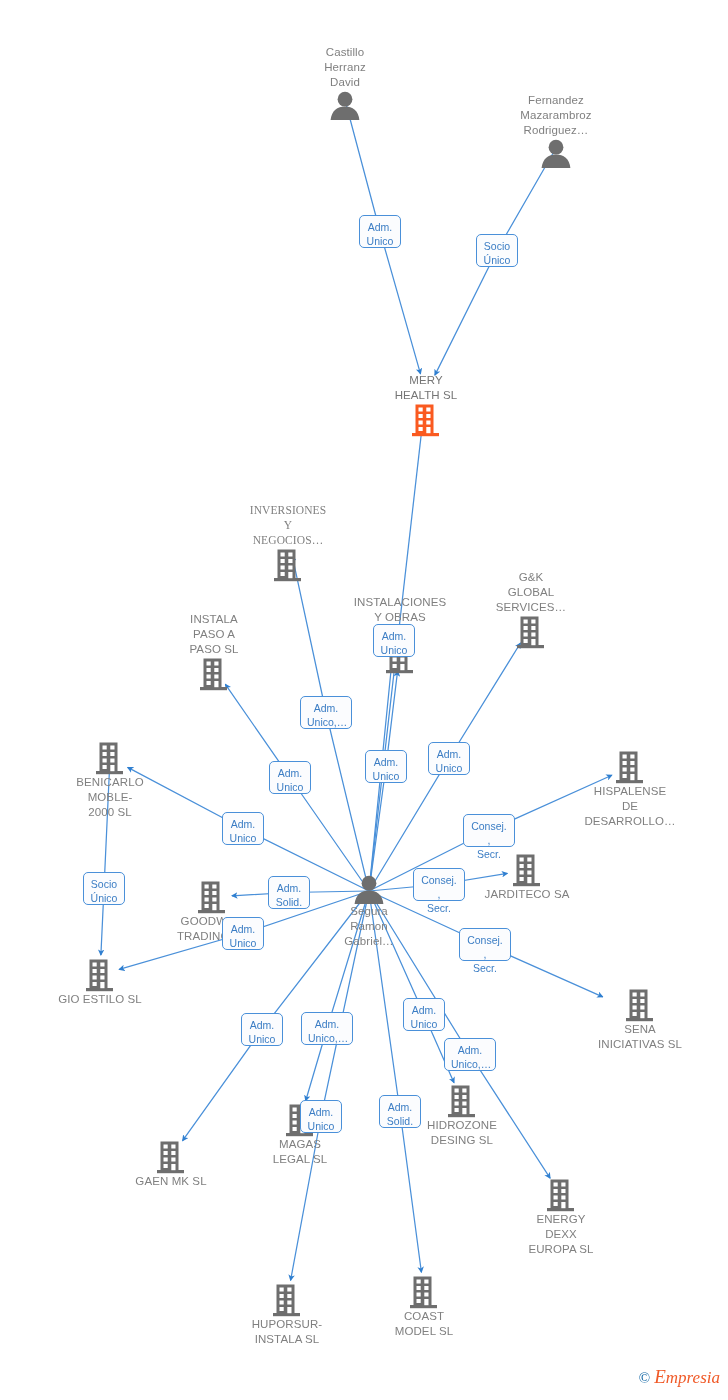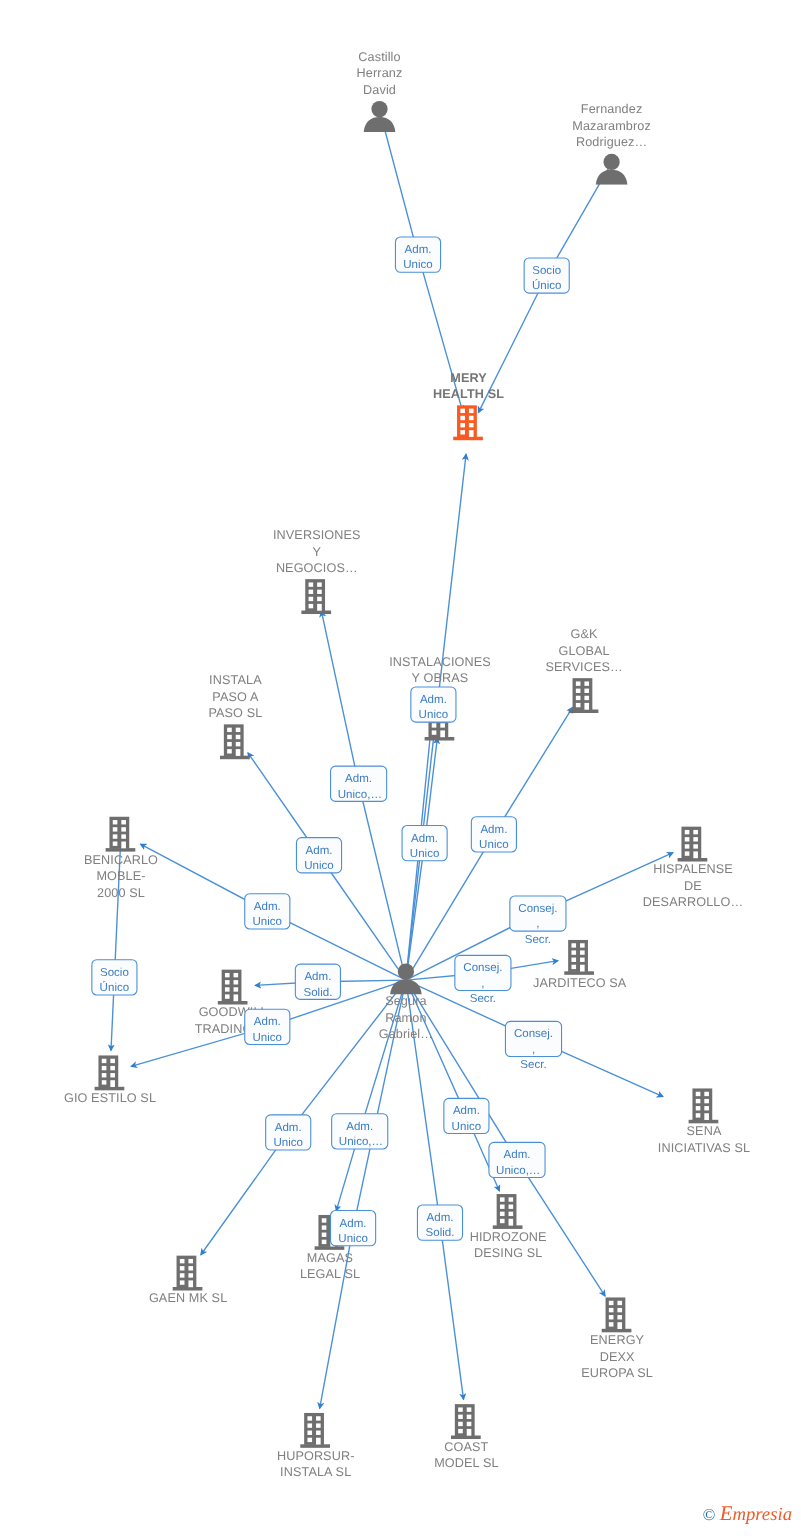--- a/index.html
+++ b/index.html
@@ -33,22 +33,23 @@
     margin-left: -60px;
   }
   .node .caption {
     font-size: 11.5px;
     color: #808080;
     line-height: 15px;
     letter-spacing: 0.1px;
     white-space: pre-line;
   }
   .node .caption.bold {
-    font-weight: bold;
+    font-weight: normal;
     color: #757575;
+    margin-top: 36px;
   }
   .node .glyph {
     display: block;
     margin: 0 auto;
   }
   .node.company .glyph { width: 30px; height: 34px; }
   .node.person .glyph { width: 32px; height: 30px; }
 
   .edge-label {
     position: absolute;
@@ -142,21 +143,21 @@
             <rect x="1" y="30" width="27" height="3.2" fill="#fa5a20"></rect>
             <rect x="7.5" y="4.5" width="4.2" height="4" fill="#ffffff"></rect>
             <rect x="15.3" y="4.5" width="4.2" height="4" fill="#ffffff"></rect>
             <rect x="7.5" y="11" width="4.2" height="4" fill="#ffffff"></rect>
             <rect x="15.3" y="11" width="4.2" height="4" fill="#ffffff"></rect>
             <rect x="7.5" y="17.5" width="4.2" height="4" fill="#ffffff"></rect>
             <rect x="15.3" y="17.5" width="4.2" height="4" fill="#ffffff"></rect>
             <rect x="15.3" y="24" width="4.2" height="6.2" fill="#ffffff"></rect>
             <rect x="7.5" y="24" width="4.2" height="4" fill="#ffffff"></rect>
           </svg></span></div>
-      <div class="node company" style="left: 288px; top: 480px;"><div class="caption">INVERSIONES
+      <div class="node company" style="left: 288px; top: 503px; font-family: Liberation Serif, serif;"><div class="caption">INVERSIONES
 Y
 NEGOCIOS…</div><span class="icon-wrap"><svg class="glyph" viewBox="0 0 30 34" xmlns="http://www.w3.org/2000/svg" aria-hidden="true">
             <rect x="4.5" y="1.5" width="18" height="29" fill="#6e6e6e"></rect>
             <rect x="1" y="30" width="27" height="3.2" fill="#6e6e6e"></rect>
             <rect x="7.5" y="4.5" width="4.2" height="4" fill="#ffffff"></rect>
             <rect x="15.3" y="4.5" width="4.2" height="4" fill="#ffffff"></rect>
             <rect x="7.5" y="11" width="4.2" height="4" fill="#ffffff"></rect>
             <rect x="15.3" y="11" width="4.2" height="4" fill="#ffffff"></rect>
             <rect x="7.5" y="17.5" width="4.2" height="4" fill="#ffffff"></rect>
             <rect x="15.3" y="17.5" width="4.2" height="4" fill="#ffffff"></rect>

